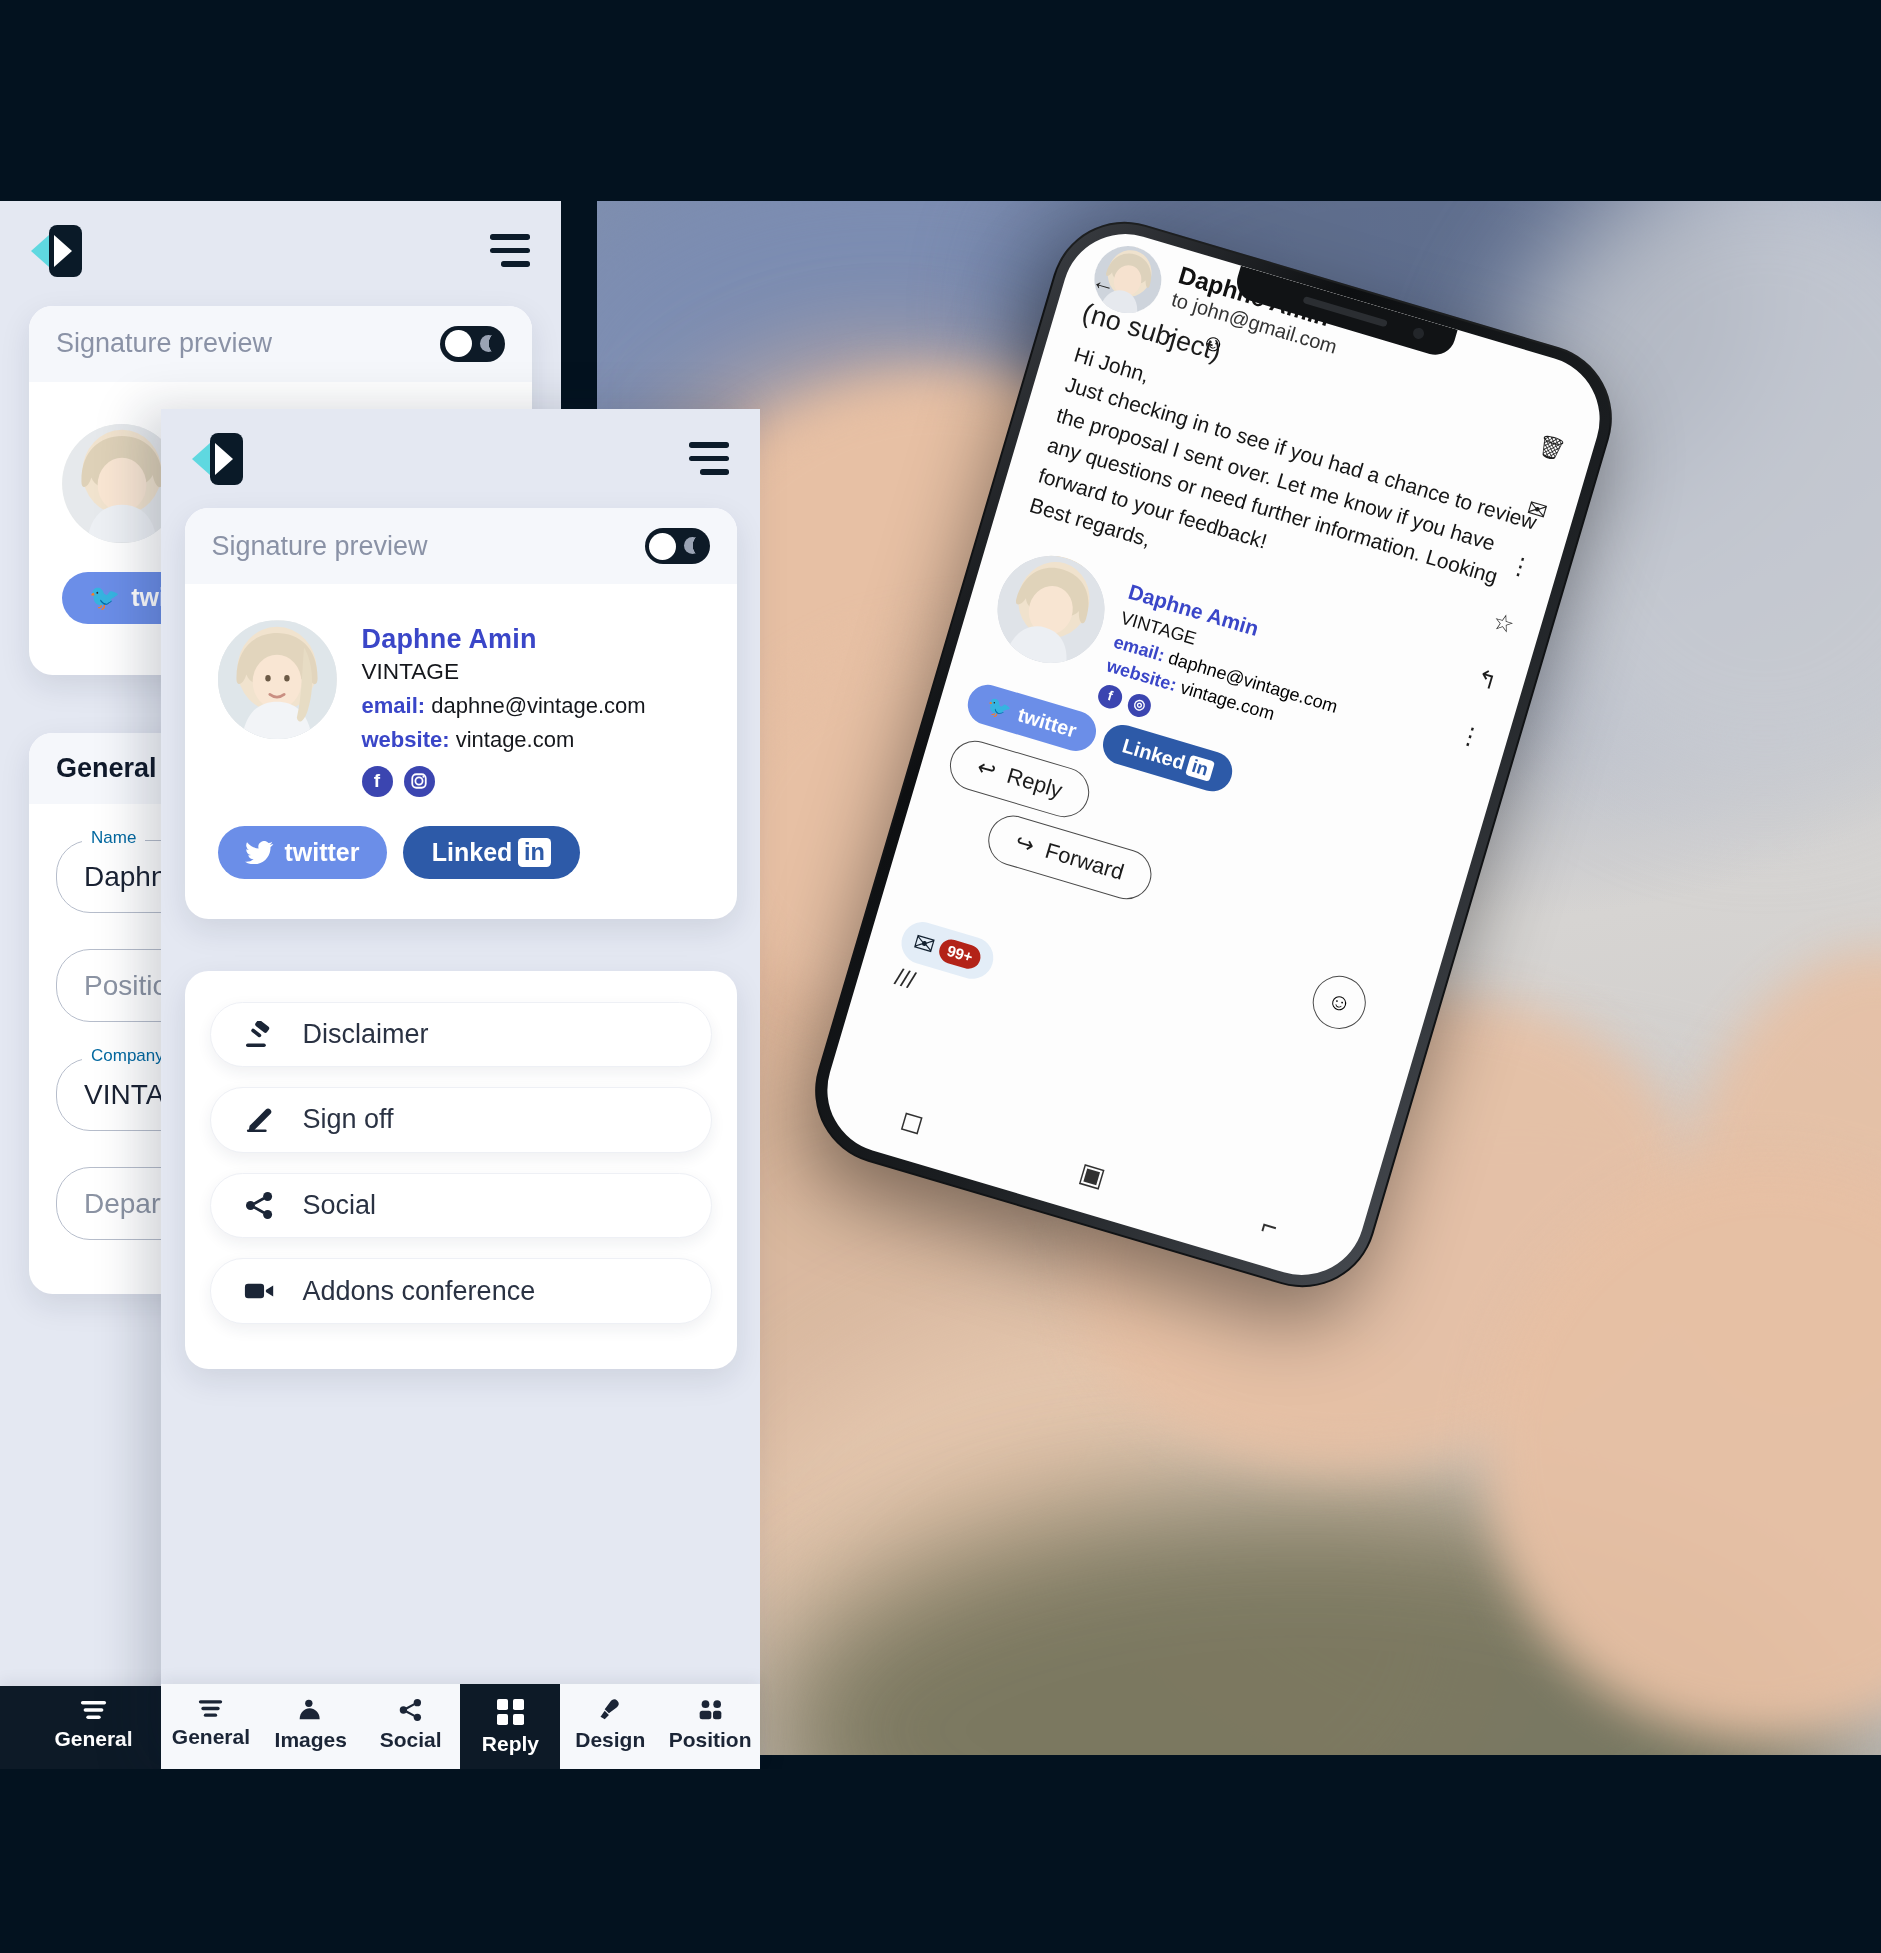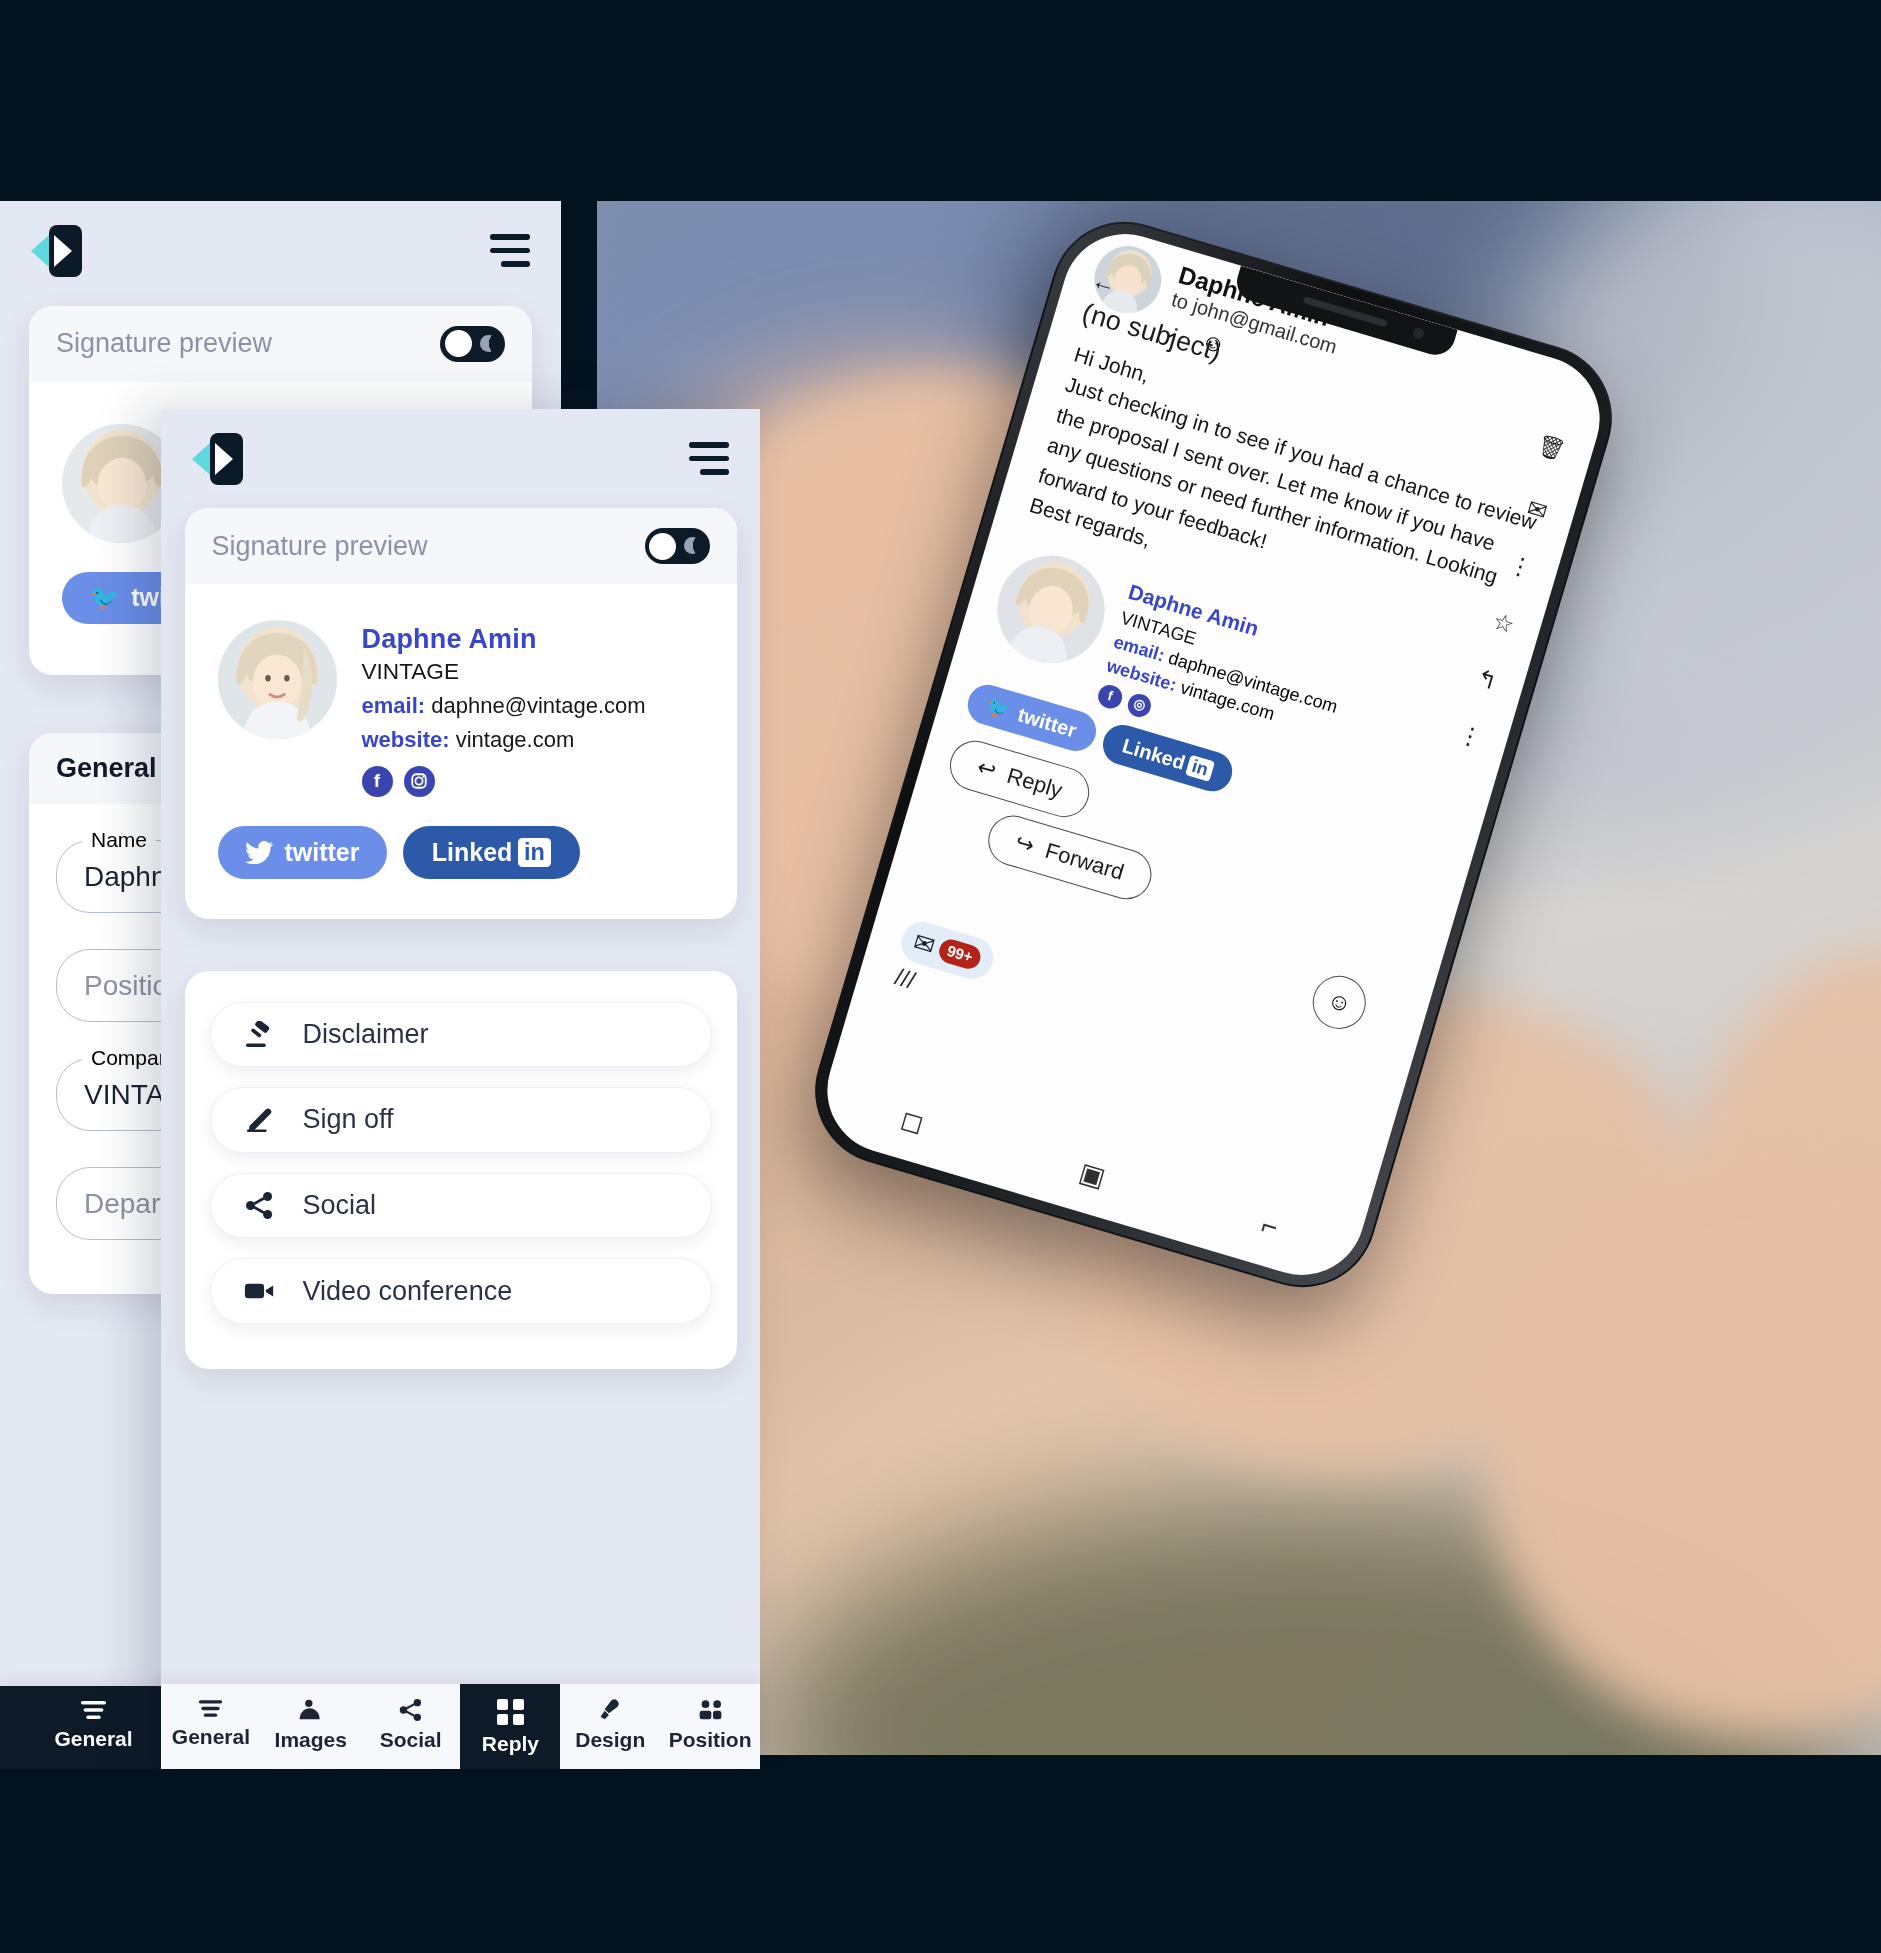--- a/index.html
+++ b/index.html
@@ -160,21 +160,21 @@
   
   .addon-body{padding:31px 25px 25px 25px;}
   .addon-item{display:flex;align-items:center;gap:25px;background:#fff;border:0.9px solid #eef0f5;
     border-radius:36px;padding:16.3px 31px;margin-bottom:20px;box-shadow:0 5.4px 14.5px rgba(25,38,66,.07);}
   .addon-ico{width:36px;flex:0 0 auto;display:flex;align-items:center;justify-content:center;color:#1b2536;font-size:27px;}
   .addon-lbl{font-size:27px;color:#2a3243;}
 
   
   .form-body{padding:36px 27px 18px 27px;}
   .field{position:relative;border:1.8px solid #b6bdcb;border-radius:34px;height:71px;margin-bottom:36px;display:flex;align-items:center;padding:0 27px;}
-  .field .lg{position:absolute;left:25px;top:-13.6px;background:#fff;padding:0 9px;font-size:21px;color:#000000;}
+  .field .lg{position:absolute;left:25px;top:-13.6px;background:#fff;padding:0 9px;font-size:17px;color:#0369a1;}
   .field .val{font-size:28px;color:#1a2233;}
   .field .ph{font-size:28px;color:#8b93a3;}
 
   
   .tabbar{position:absolute;left:0;bottom:0;width:100%;display:flex;background:#f6f8fb;box-shadow:0 -3.6px 14.5px rgba(20,32,56,.08);}
   .tab{flex:1;padding:14.5px 0 12.7px 0;display:flex;flex-direction:column;align-items:center;gap:7.2px;color:#1b2536;}
   .tab .ti{font-size:25px;line-height:1;}
   .tab .tl{font-size:21px;font-weight:bold;white-space:nowrap;}
   .tab.active{background:#0d1a27;color:#fff;}
 
@@ -524,21 +524,21 @@
           <span class="addon-lbl">Social</span>
         </div>
 
         <div class="addon-item">
           <span class="addon-ico">
             <svg width="31" height="22" viewBox="0 0 34 24">
                 <rect x="1" y="4" width="21" height="16" rx="3.5" fill="#1b2536"></rect>
                 <path d="M24 11l8-5v12l-8-5z" fill="#1b2536"></path>
               </svg>
           </span>
-          <span class="addon-lbl">Video conference</span>
+          <span class="addon-lbl">Addons conference</span>
         </div>
 
 
 
       </div>
     </div>
 
     <div class="tabbar">
       <div class="tab">
         <span class="ti">

